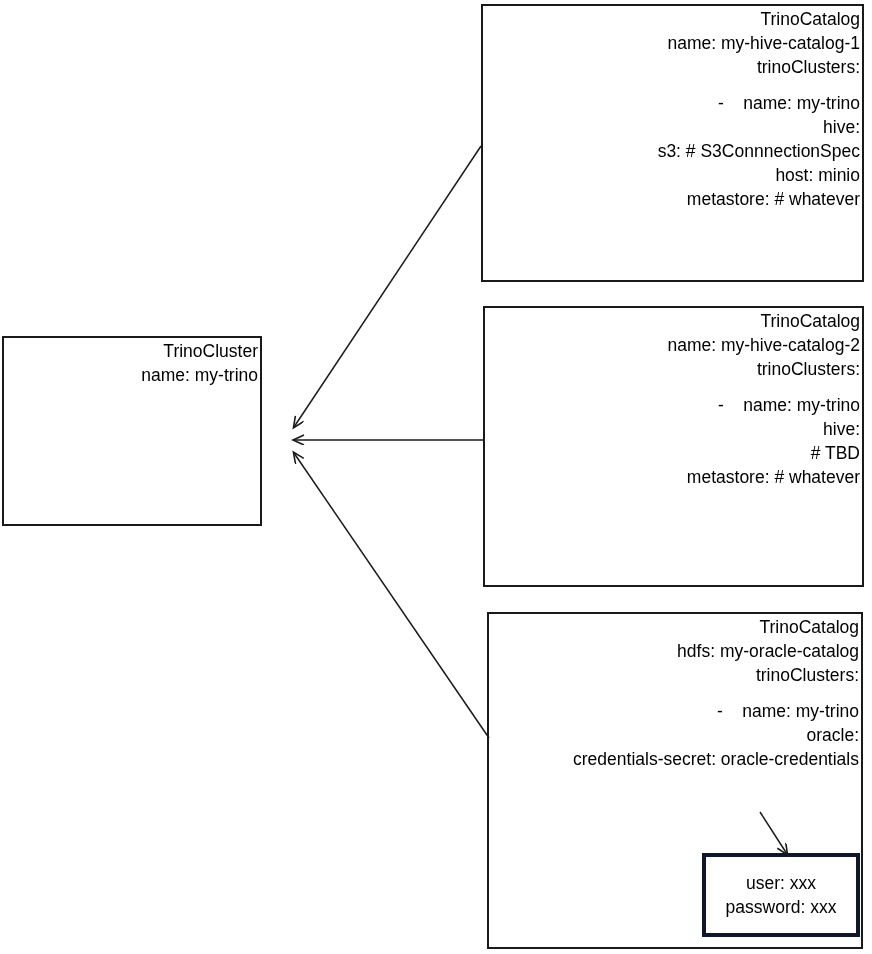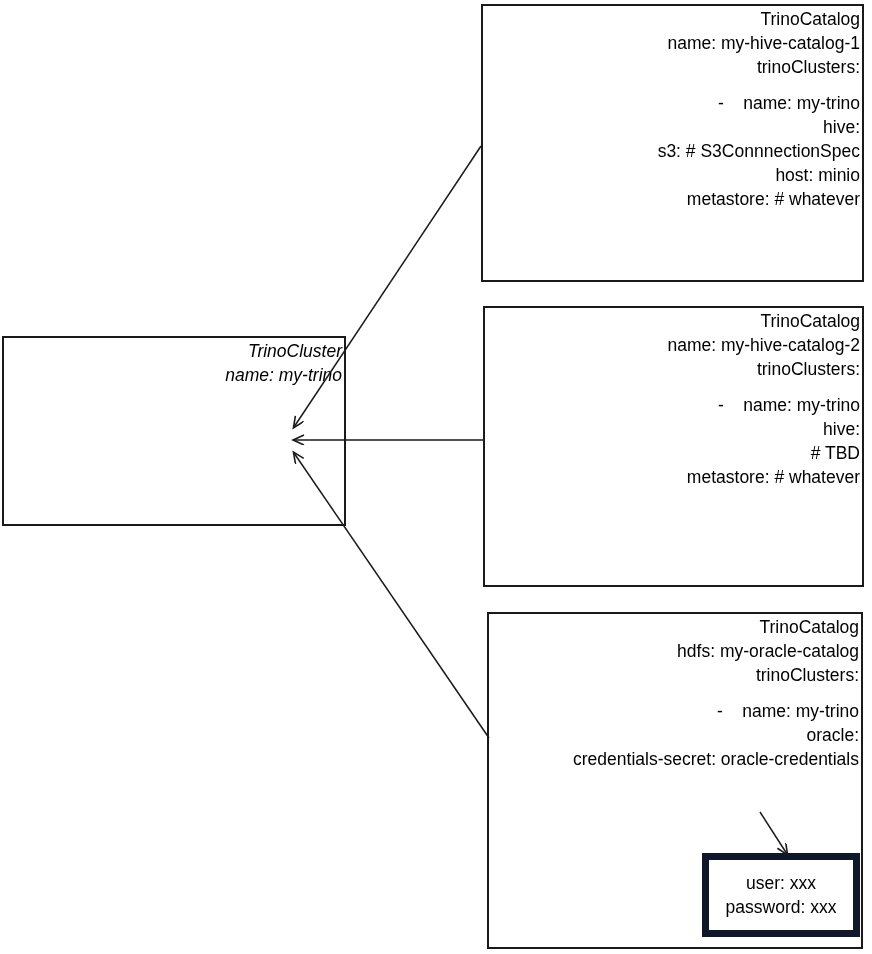--- a/index.html
+++ b/index.html
@@ -52,23 +52,22 @@
   
   .i0  { padding-left: 2px; }
   .i1  { padding-left: 8px; margin-top: 12px; }
   .i2  { padding-left: 28px; }
   .i3  { padding-left: 50px; }
   .i4  { padding-left: 72px; }
 
   #cluster-node {
     left: 2px;
     top: 336px;
-    width: 344px;
+    width: 260px;
     height: 190px;
-    font-style: italic;
   }
   #catalog-node-1 {
     left: 481px;
     top: 4px;
     width: 383px;
     height: 278px;
   }
   #catalog-node-2 {
     left: 483px;
     top: 306px;
@@ -82,21 +81,21 @@
     height: 337px;
   }
   #credentials-node {
     position: absolute;
     left: 702px;
     top: 853px;
     width: 158px;
     height: 84px;
     box-sizing: border-box;
     background: #ffffff;
-    border: 7px solid #0f172a;
+    border: 4px solid #0f172a;
     z-index: 3;
     display: flex;
     flex-direction: column;
     align-items: center;
     justify-content: center;
   }
   #credentials-node .yline {
     text-align: center;
     padding: 0;
   }

